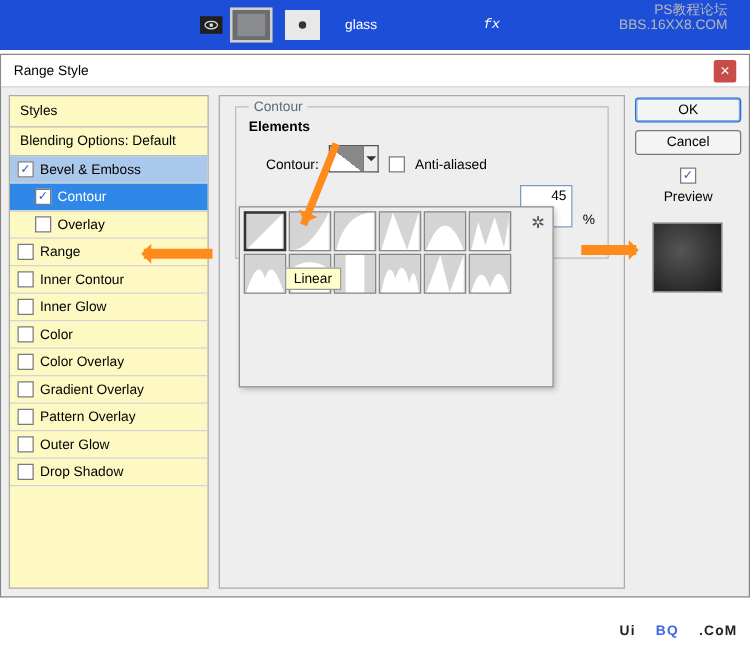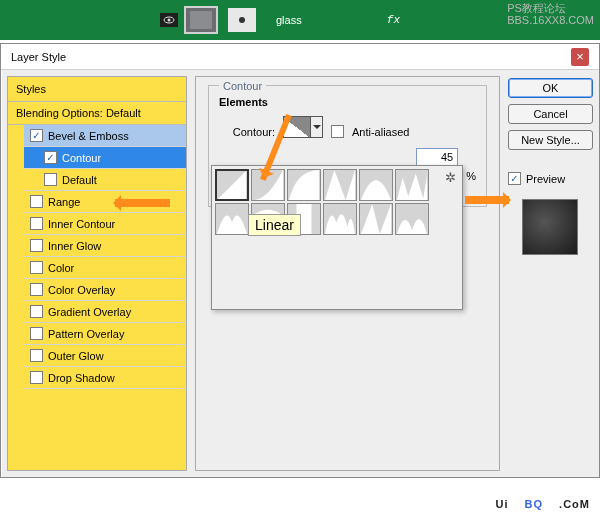--- a/index.html
+++ b/index.html
@@ -1,42 +1,42 @@
 <!DOCTYPE html>
 <html><head>
 <meta charset="utf-8">
 <style>
 * { margin: 0; padding: 0; box-sizing: border-box; font-family: Tahoma, Arial, sans-serif; font-size: 11px; }
 body { width: 600px; height: 520px; background: #fff; position: relative; overflow: hidden; }
 
 
-.topstrip { height: 40px; background: #15803d; display: flex; align-items: center; padding-left: 160px; gap: 6px; }
+.topstrip { height: 40px; background: #1d4ed8; display: flex; align-items: center; padding-left: 160px; gap: 6px; }
 .eye { width: 18px; height: 14px; background: #1f1f1f; display: flex; align-items: center; justify-content: center; }
 .eye svg { width: 12px; height: 8px; }
 .thumb { width: 34px; height: 28px; border: 2px solid #d0d0d0; background: #6b6d70; display: flex; align-items: center; justify-content: center; }
 .thumb-inner { width: 22px; height: 18px; background: #8a8c8f; }
 .mask { width: 28px; height: 24px; background: #e8e8e8; display: flex; align-items: center; justify-content: center; margin: 0 4px; }
 .mask-dot { width: 6px; height: 6px; background: #333; border-radius: 50%; }
 .layername { color: #fff; margin-left: 10px; }
 .fx { color: #fff; margin-left: auto; margin-right: 200px; font-style: italic; font-family: Liberation Mono, monospace; }
 
-.watermark-top { position: absolute; top: 2px; right: 6px; color: #b8b8b8; font-size: 10px; line-height: 12px; }
+.watermark-top { position: absolute; top: 2px; right: 18px; color: #b8b8b8; font-size: 10px; line-height: 12px; text-align: right; }
 
 
 .dialog { position: absolute; left: 0; top: 43px; width: 600px; height: 435px; border: 1px solid #888; background: #eee; box-shadow: inset 1px 1px 0 #fff; }
 .dialog-title { height: 26px; padding: 6px 10px; font-size: 12px; background: #fff; border-bottom: 1px solid #d0d0d0; display: flex; align-items: center; justify-content: space-between; }
 .close-x { width: 18px; height: 18px; background: #c84c49; color: #fff; display: flex; align-items: center; justify-content: center; border-radius: 2px; font-size: 13px; }
 
 .dialog-body { display: flex; padding: 6px; gap: 8px; height: calc(100% - 26px); }
 
 
-.styles-panel { width: 180px; border: 1px solid #aaa; background: #fde047; }
+.styles-panel { width: 160px; border: 1px solid #aaa; background: #fef9c3; }
 .styles-head { padding: 6px 8px; border-bottom: 1px solid #bbb; }
 .styles-sub { padding: 5px 8px; border-bottom: 1px solid #bbb; }
-.style-row { display: flex; align-items: center; gap: 5px; padding: 4px 6px; border-bottom: 1px solid #d4d4d4; cursor: pointer; margin-left: 16px; }
+.style-row { display: flex; align-items: center; gap: 5px; padding: 4px 6px; border-bottom: 1px solid #d4d4d4; cursor: pointer; }
 .style-row.indent { padding-left: 20px; }
 .style-row.sel { background: #2f87e8; color: #fff; }
 .style-row.sel2 { background: #a9c8ec; }
 .cb { width: 13px; height: 13px; border: 1px solid #7a7a7a; background: #fff; display: flex; align-items: center; justify-content: center; flex-shrink: 0; }
 .cb.checked::after { content: "✓"; color: #2a5db0; font-size: 10px; line-height: 1; }
 
 
 .center { flex: 1; border: 1px solid #aaa; background: #eee; padding: 8px 12px; position: relative; }
 .fieldset { border: 1px solid #bbb; padding: 8px 10px 14px; }
 .fieldset-title { position: relative; top: -14px; background: #eee; display: inline-block; padding: 0 4px; color: #5a6b82; }
@@ -51,27 +51,27 @@
 .slider-thumb { position: absolute; left: 45%; top: 3px; width: 10px; height: 12px; background: #ccc; border: 1px solid #666; }
 .numbox { width: 42px; height: 34px; border: 1px solid #7a9ac9; background: #fff; text-align: right; padding: 2px 4px; }
 
 
 .popup { position: absolute; left: 15px; top: 88px; width: 252px; height: 145px; border: 1px solid #8a8a8a; background: #eee; padding: 3px; box-shadow: 2px 2px 5px rgba(0,0,0,0.25); }
 .popup-grid { display: flex; flex-wrap: wrap; gap: 2px; width: 214px; }
 .popup-grid .contour-item { width: 34px; height: 32px; border: 1px solid #888; background: #d4d4d4; display: flex; align-items: flex-end; }
 .popup-grid .contour-item svg { width: 100%; height: 100%; }
 .popup-grid .contour-item.sel { border: 2px solid #333; }
 .popup-gear { position: absolute; right: 6px; top: 4px; font-size: 13px; color: #555; cursor: pointer; }
-.tooltip { position: absolute; left: 36px; top: 48px; background: #ffffcc; border: 1px solid #999; padding: 2px 6px; font-size: 14px; }
+.tooltip { position: absolute; left: 36px; top: 48px; background: #ffffcc; border: 1px solid #999; padding: 2px 6px; font-size: 11px; }
 
 
 .rightcol { width: 85px; display: flex; flex-direction: column; gap: 6px; padding-top: 2px; }
 .btn { height: 20px; border: 1px solid #7a7a7a; background: #f4f4f4; border-radius: 3px; display: flex; align-items: center; justify-content: center; cursor: pointer; }
 .btn.primary { border-color: #2b6acd; box-shadow: inset 0 0 0 1px #79aef0; }
-.preview-row { display: flex; align-items: center; gap: 5px; margin-top: 16px; }
+.preview-row { display: flex; align-items: center; gap: 5px; margin-top: 4px; flex-direction: column; }
 .preview-swatch { width: 56px; height: 56px; border: 1px solid #777; background: radial-gradient(circle at 40% 40%, #555, #1a1a1a); margin-top: 8px; margin-left: 14px; }
 
 
 .arrow-o { position: absolute; pointer-events: none; }
 .arrow-h { height: 8px; background: #ff8c1a; position: relative; }
 .arrow-h::before { content: ""; position: absolute; left: -10px; top: -4px; border: 8px solid transparent; border-right-color: #ff8c1a; }
 .arrow-h.rev::before { left: auto; right: -10px; border-right-color: transparent; border-left-color: #ff8c1a; }
 .arrow-diag { width: 6px; background: #ff8c1a; position: absolute; transform-origin: top center; }
 .arrow-diag::after { content: ""; position: absolute; bottom: -6px; left: -5px; border: 8px solid transparent; border-top-color: #ff8c1a; }
 
@@ -98,39 +98,39 @@
   <span class="fx">fx</span>
 </div>
 
 <div class="watermark-top">
   <div>PS教程论坛</div>
   <div>BBS.16XX8.COM</div>
 </div>
 
 <div class="dialog">
   <div class="dialog-title">
-    <span>Layer Style</span>
+    <span>Range Style</span>
     <span class="close-x">×</span>
   </div>
   <div class="dialog-body">
     <div class="styles-panel">
       <div class="styles-head">Styles</div>
       <div class="styles-sub">Blending Options: Default</div>
       <div id="style-rows">
           <div class="style-row sel2">
             <div class="cb checked"></div>
             <span>Bevel &amp; Emboss</span>
           </div>
           <div class="style-row indent sel">
             <div class="cb checked"></div>
             <span>Contour</span>
           </div>
           <div class="style-row indent">
             <div class="cb"></div>
-            <span>Default</span>
+            <span>Overlay</span>
           </div>
           <div class="style-row">
             <div class="cb"></div>
             <span>Range</span>
           </div>
           <div class="style-row">
             <div class="cb"></div>
             <span>Inner Contour</span>
           </div>
           <div class="style-row">
@@ -254,21 +254,20 @@
         <div class="popup-gear">✲</div>
         <div class="tooltip">Linear</div>
       </div>
 
       <div class="arrow-diag" style="left:90px;top:38px;height:70px;transform:rotate(22deg)"></div>
     </div>
 
     <div class="rightcol">
       <div class="btn primary">OK</div>
       <div class="btn">Cancel</div>
-      <div class="btn">New Style...</div>
       <div class="preview-row">
         <div class="cb checked"></div>
         <span>Preview</span>
       </div>
       <div class="preview-swatch"></div>
     </div>
   </div>
 </div>
 
 <div class="arrow-o" style="left:115px;top:199px;">

